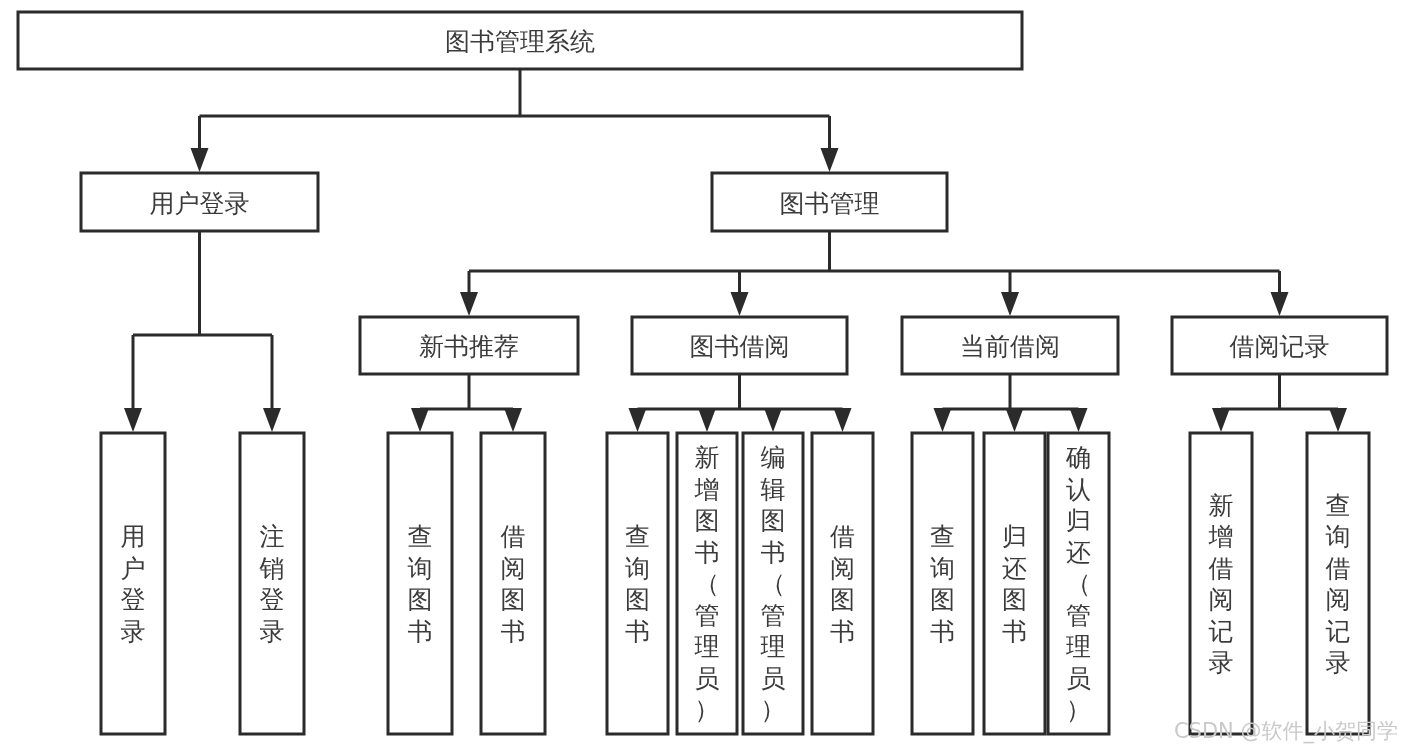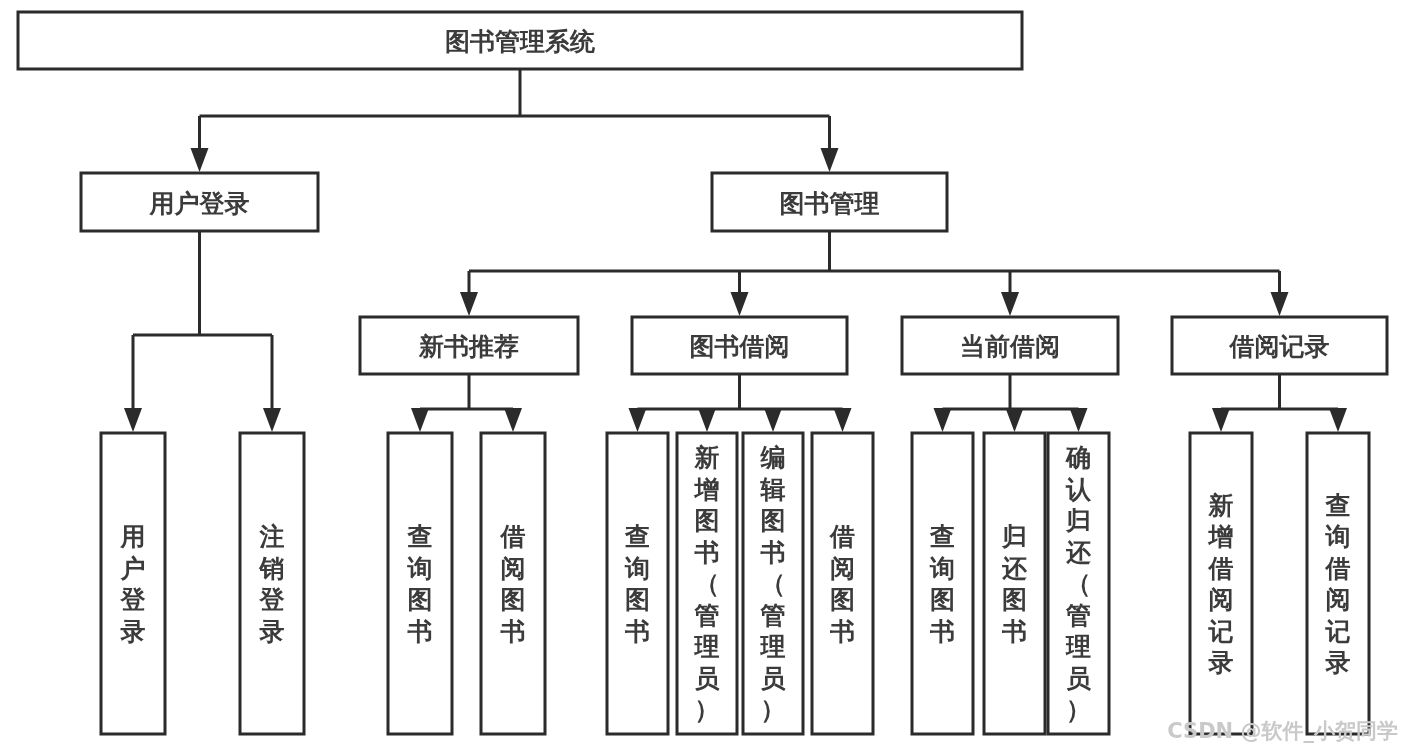--- a/index.html
+++ b/index.html
@@ -12,21 +12,20 @@
     width: 1405px;
     height: 747px;
     overflow: hidden;
     font-family: "DejaVu Sans", "Liberation Sans", sans-serif;
   }
   #diagram-root {
     position: relative;
     width: 1405px;
     height: 747px;
     background: #ffffff;
-    font-weight: bold;
   }
   svg.diagram-canvas {
     position: absolute;
     left: 0;
     top: 0;
     width: 1405px;
     height: 747px;
     display: block;
   }
   .node-box {

